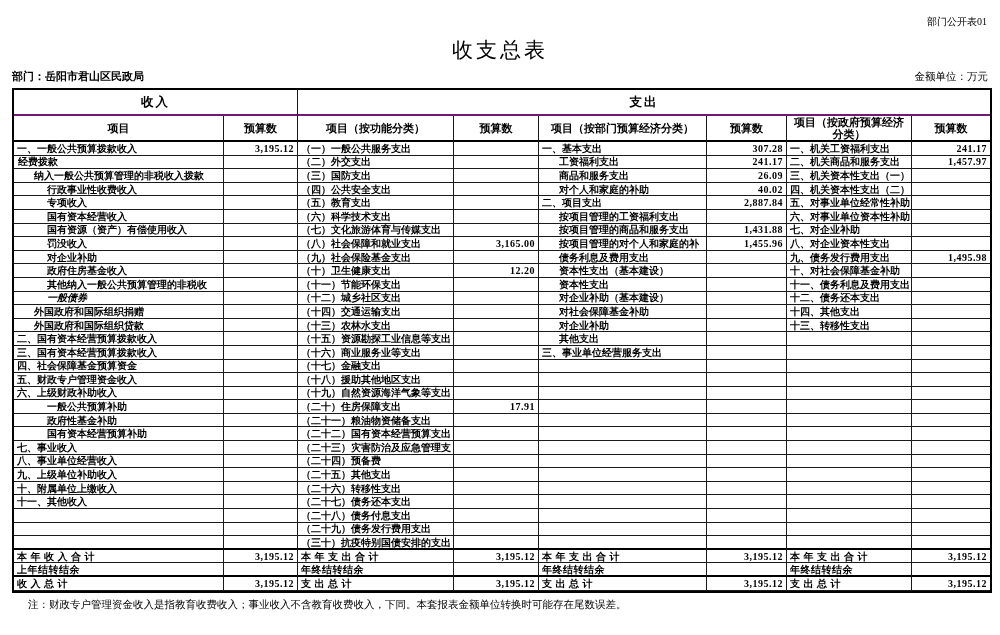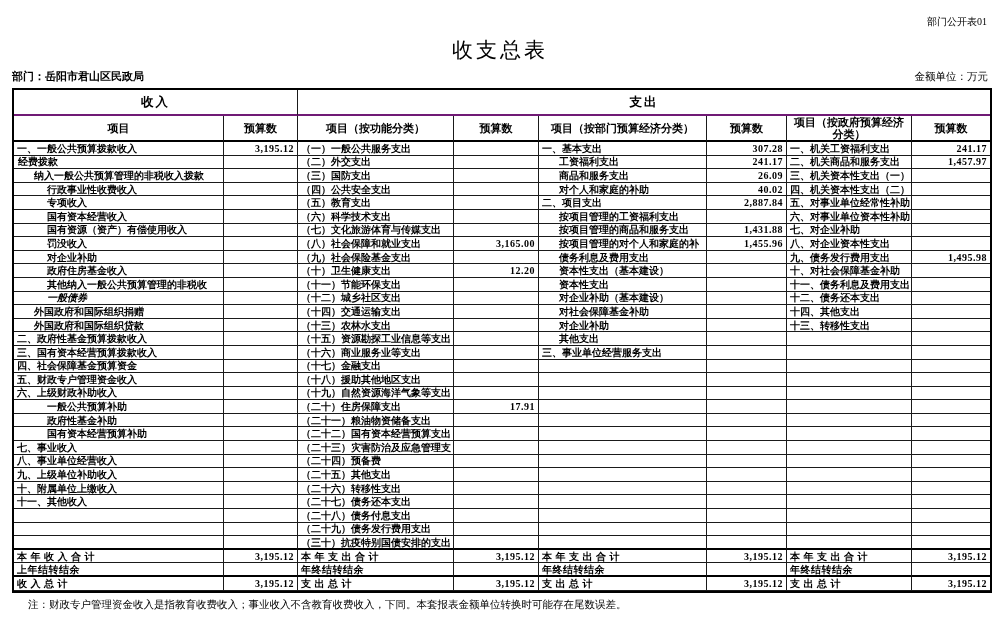--- a/index.html
+++ b/index.html
@@ -201,21 +201,21 @@
         <td class="lbl" style="padding-left: 20px;">外国政府和国际组织贷款</td>
         <td class="val"></td>
         <td class="lbl">（十三）农林水支出</td>
         <td class="val"></td>
         <td class="lbl" style="padding-left: 20px;">对企业补助</td>
         <td class="val"></td>
         <td class="lbl">十三、转移性支出</td>
         <td class="val"></td>
       </tr>
       <tr>
-        <td class="lbl">二、政府性基金预算拨款收入</td>
+        <td class="lbl">二、国有资本经营预算拨款收入</td>
         <td class="val"></td>
         <td class="lbl">（十五）资源勘探工业信息等支出</td>
         <td class="val"></td>
         <td class="lbl" style="padding-left: 20px;">其他支出</td>
         <td class="val"></td>
         <td class="lbl"></td>
         <td class="val"></td>
       </tr>
       <tr>
         <td class="lbl">三、国有资本经营预算拨款收入</td>

